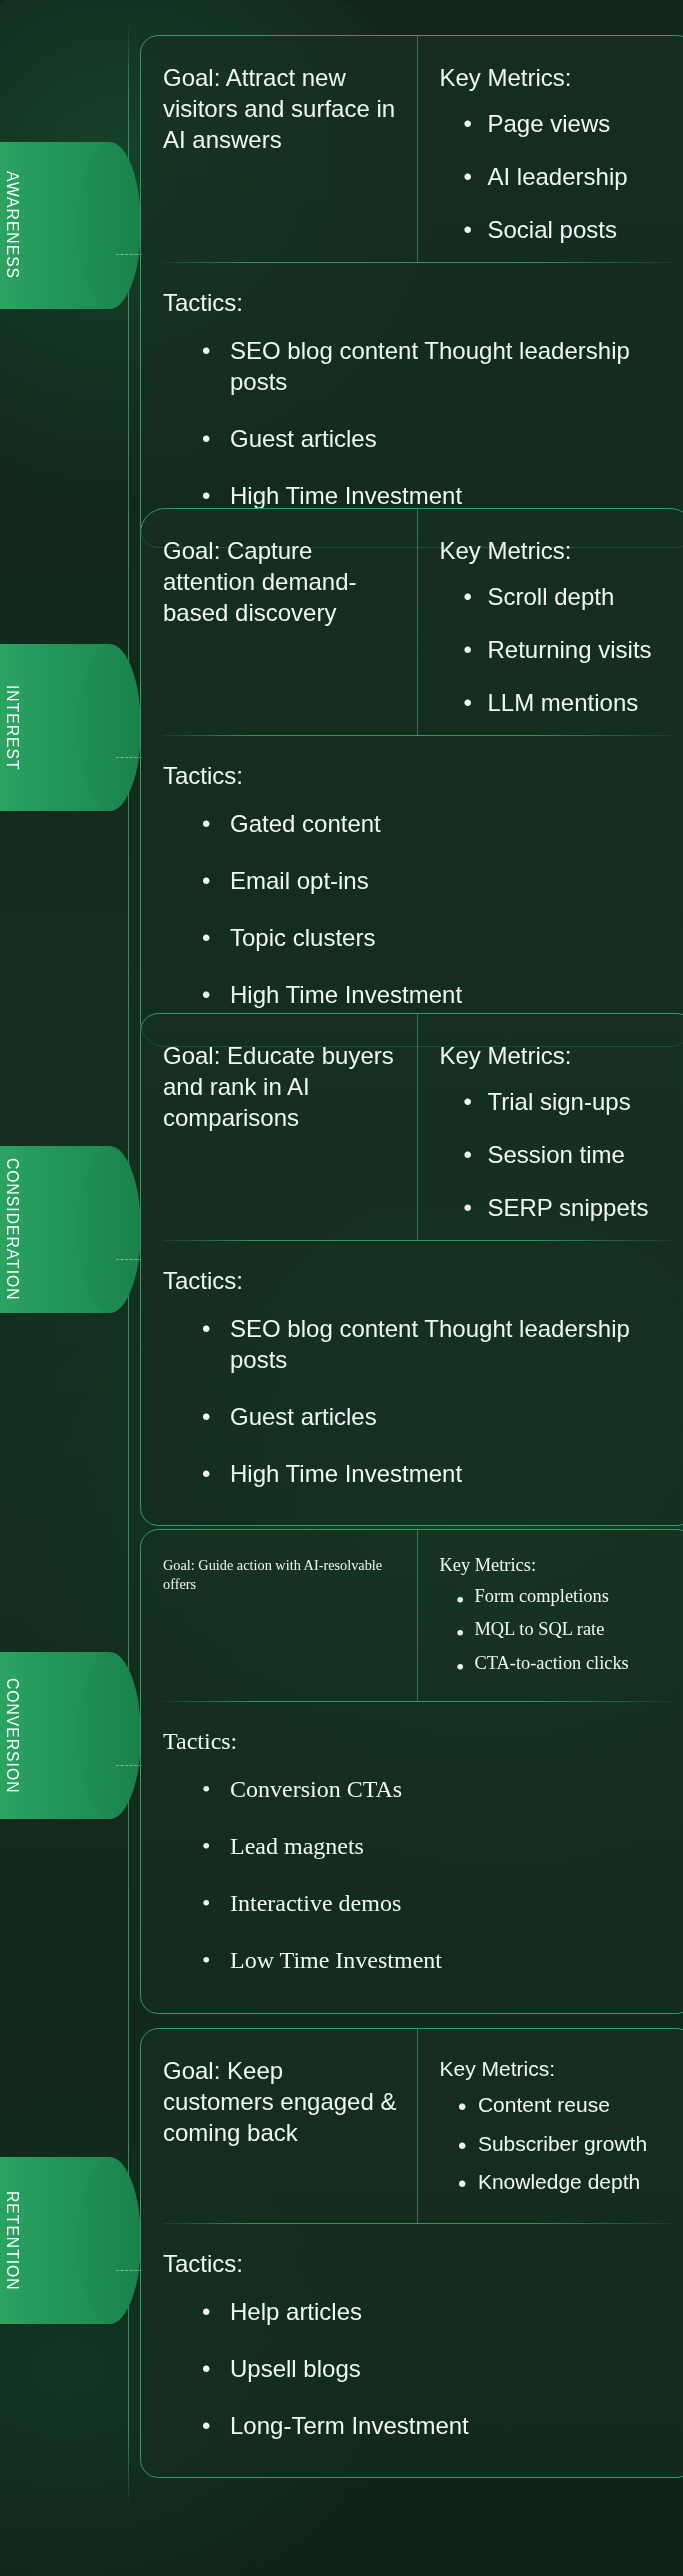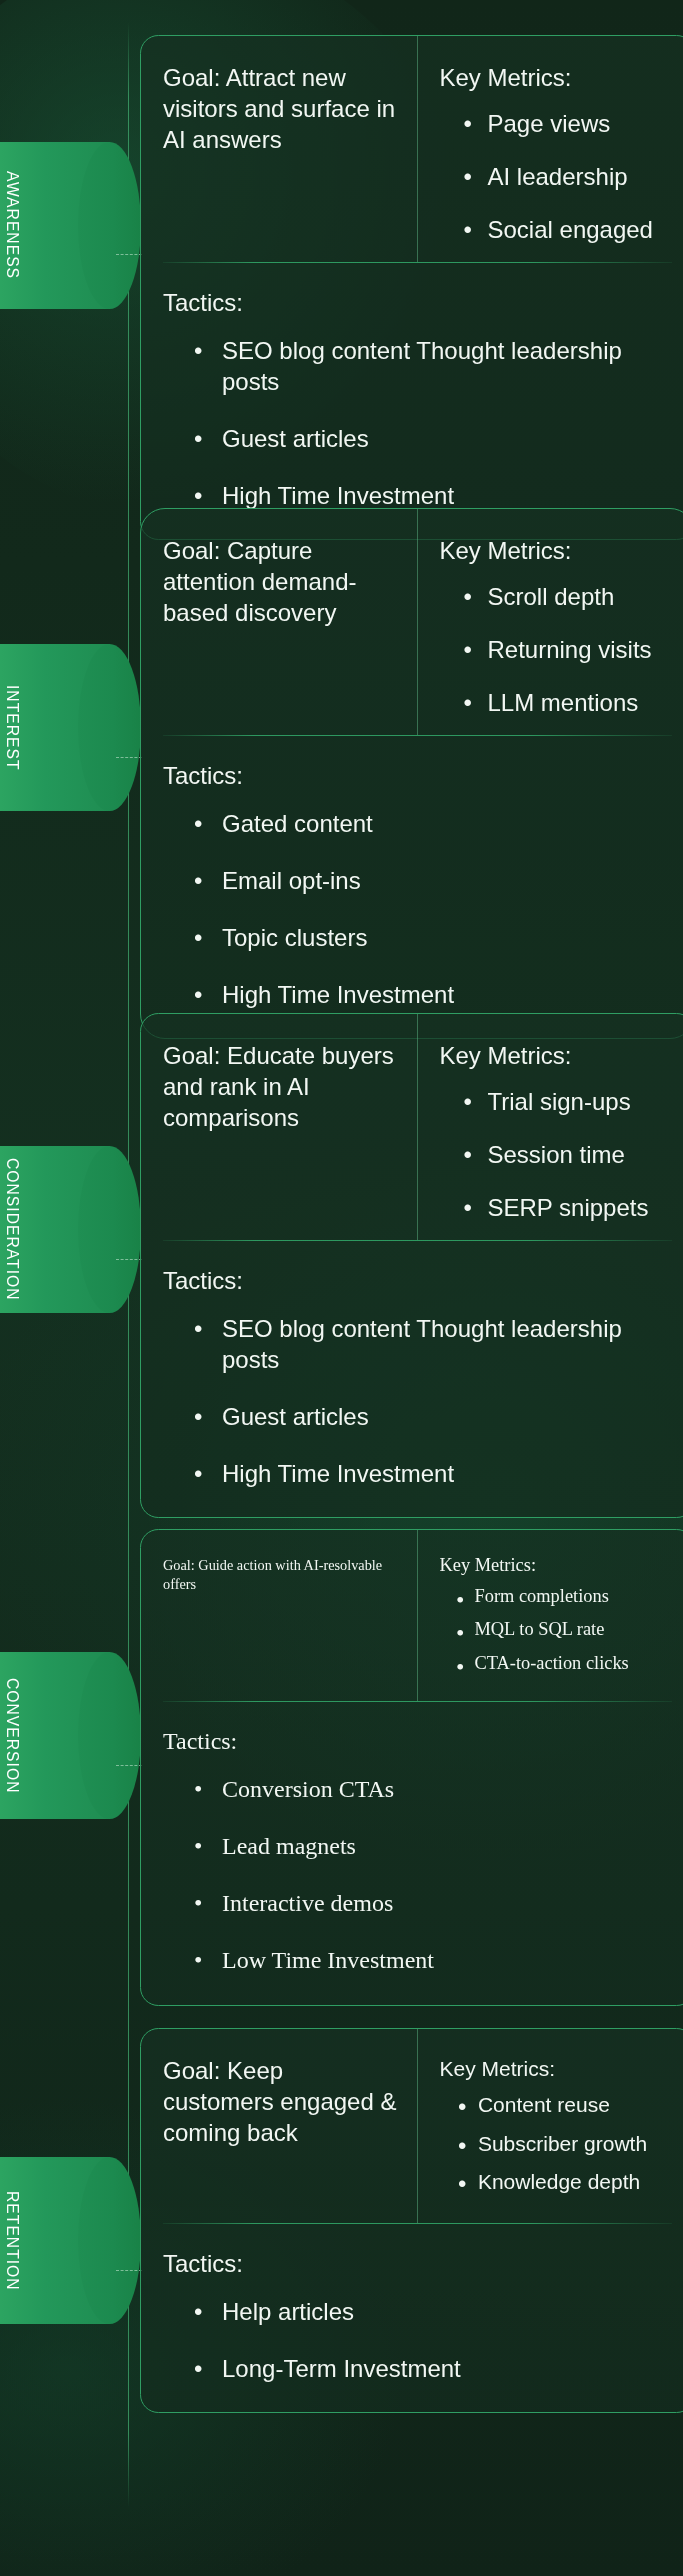--- a/index.html
+++ b/index.html
@@ -102,21 +102,21 @@
     content:"•"; position:absolute; left:0; top:0; color:#f2f7f3; font-size:14px;
   }
 
   .divider{
     height:0.9px; margin:0 13px;
     background:linear-gradient(90deg, rgba(47,158,99,.12) 0%, rgba(47,158,99,.95) 18%, rgba(47,158,99,.95) 72%, rgba(47,158,99,.12) 100%);
   }
 
   .card-bottom{padding:13px 13px 14.7px 13px;}
   .tactics-title{color:#f2f7f3; font-size:14.3px; margin-bottom:9.2px;}
-  ul.t-list{margin:0; padding:0 0 0 18.4px; list-style:none;}
+  ul.t-list{margin:8px; padding:0 0 0 18.4px; list-style:none;}
   ul.t-list li{
     color:#f2f7f3; font-size:14.3px; line-height:1.30;
     position:relative; padding-left:16.6px; margin-bottom:14.7px;
   }
   ul.t-list li:last-child{margin-bottom:0;}
   ul.t-list li::before{
     content:"•"; position:absolute; left:0; top:0; color:#f2f7f3; font-size:14px;
   }
 
   
@@ -180,21 +180,21 @@
     <div class="card" style="top: 35px; height: auto; transform-origin: 0px 0px;">
       <div class="card-top">
         <div class="col-goal">
           <div class="goal-text">Goal: Attract new visitors and surface in AI answers</div>
         </div>
         <div class="col-metrics">
           <div class="metrics-title">Key Metrics:</div>
           <ul class="m-list">
             <li>Page views</li>
             <li>AI leadership</li>
-            <li>Social engaged</li>
+            <li>Social posts</li>
           </ul>
         </div>
       </div>
       <div class="divider"></div>
       <div class="card-bottom">
         <div class="tactics-title">Tactics:</div>
         <ul class="t-list">
           <li>SEO blog content Thought leadership posts</li>
           <li>Guest articles</li>
           <li>High Time Investment</li>
@@ -327,20 +327,21 @@
             <li>Subscriber growth</li>
             <li>Knowledge depth</li>
           </ul>
         </div>
       </div>
       <div class="divider"></div>
       <div class="card-bottom">
         <div class="tactics-title">Tactics:</div>
         <ul class="t-list">
           <li>Help articles</li>
+          <li>Upsell blogs</li>
           <li>Long-Term Investment</li>
         </ul>
       </div>
     </div>
   </div>
 
 </div>
 
 
 </body></html>

